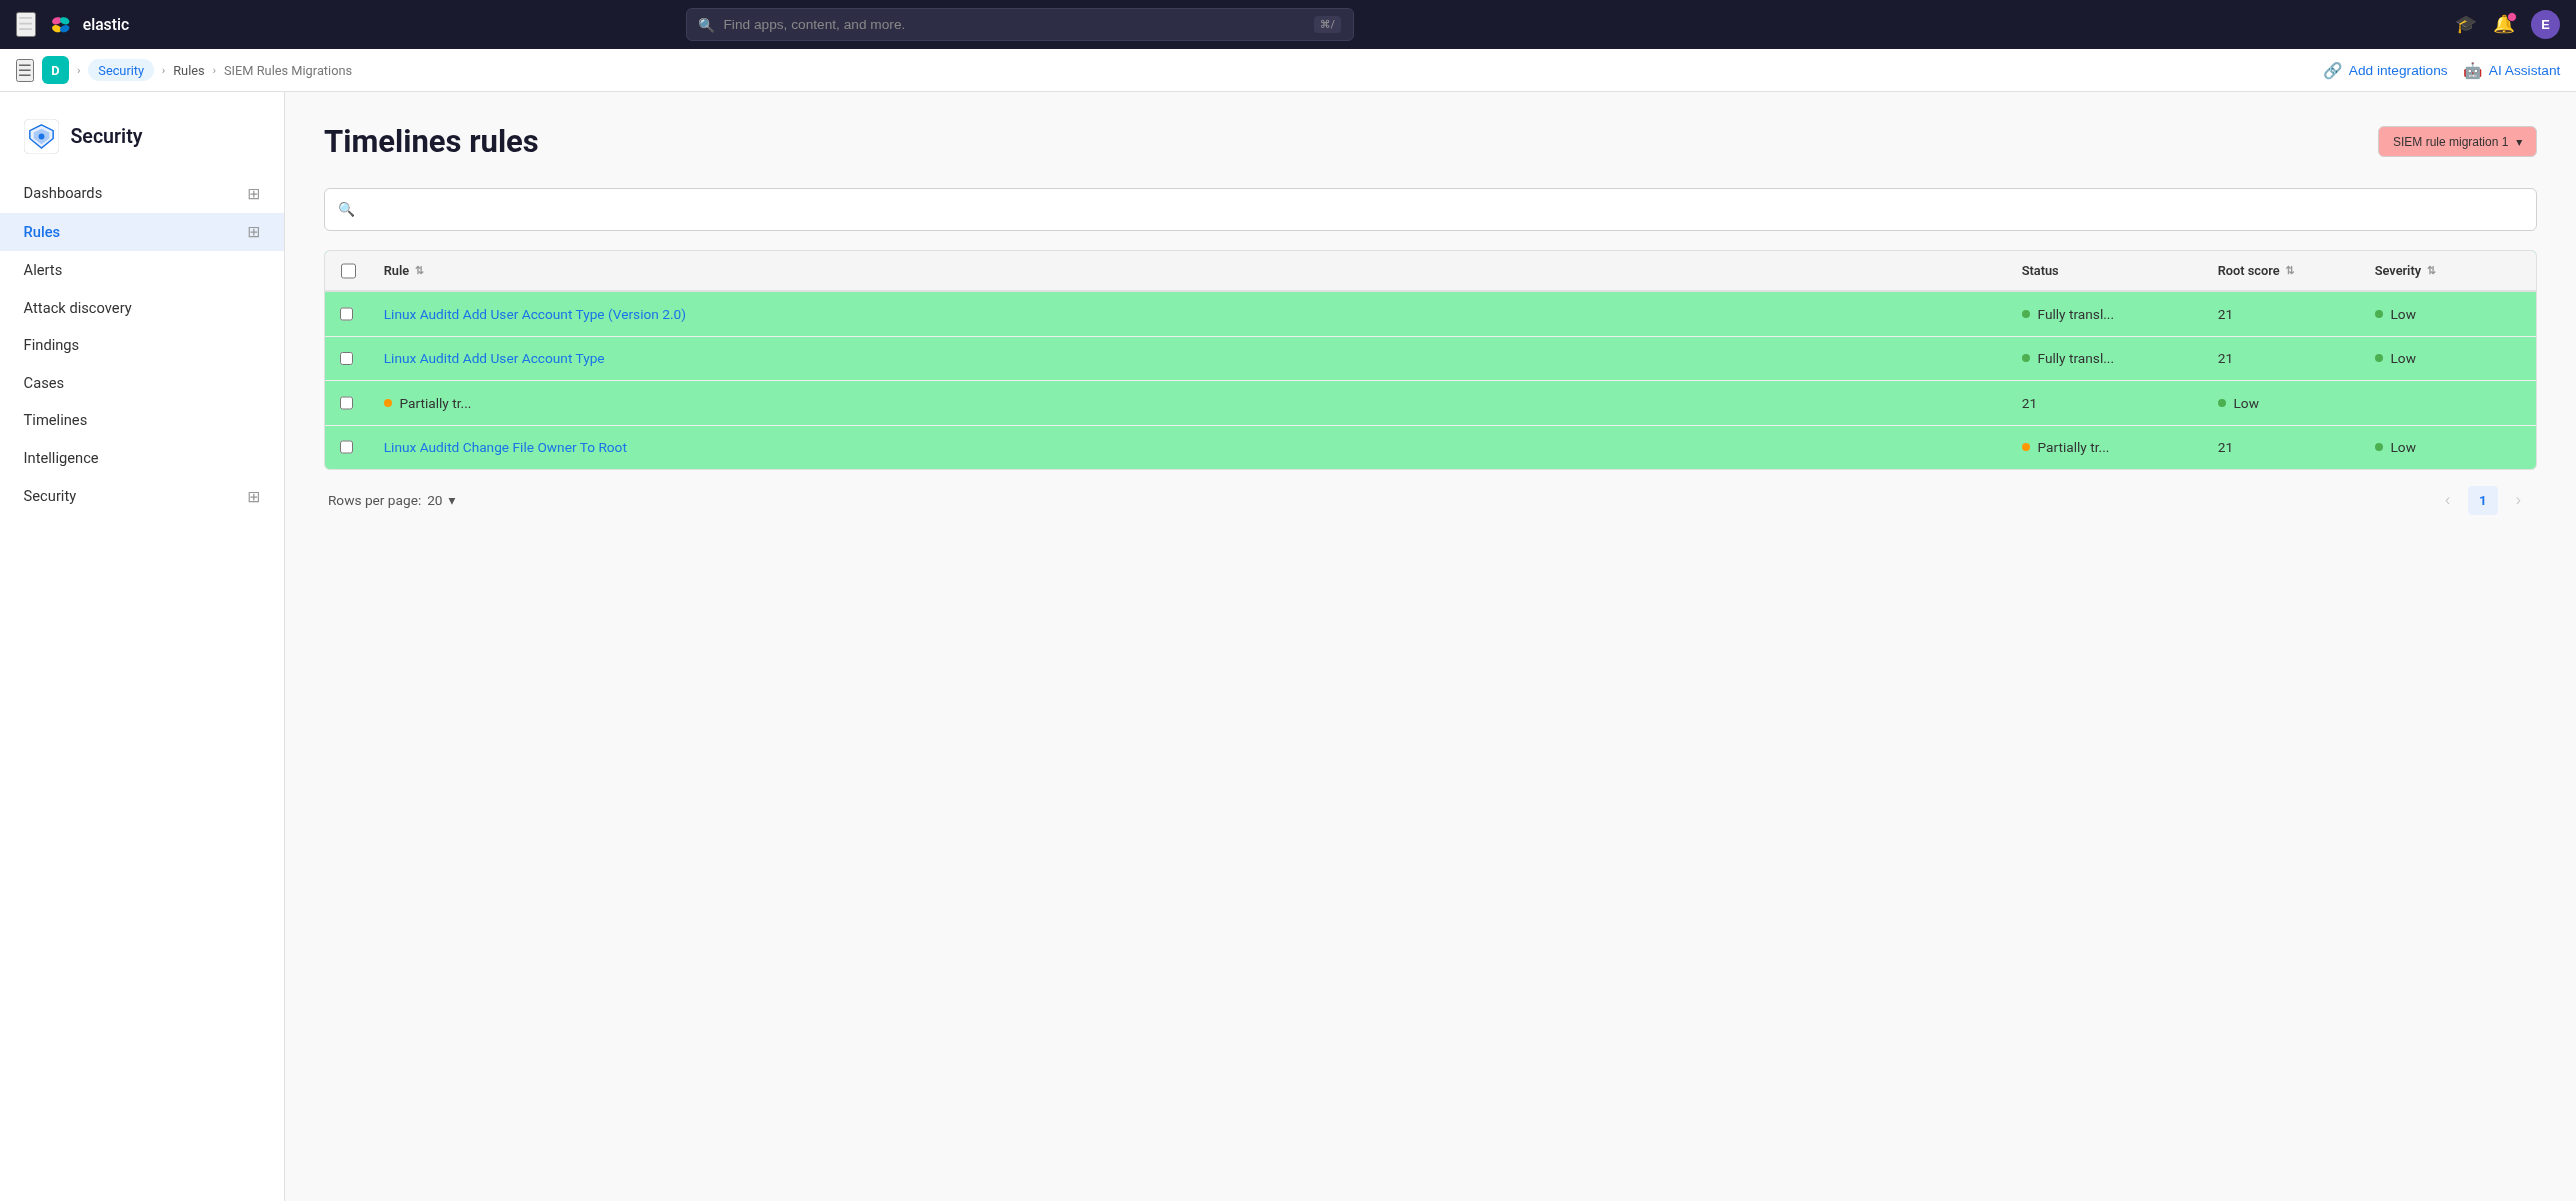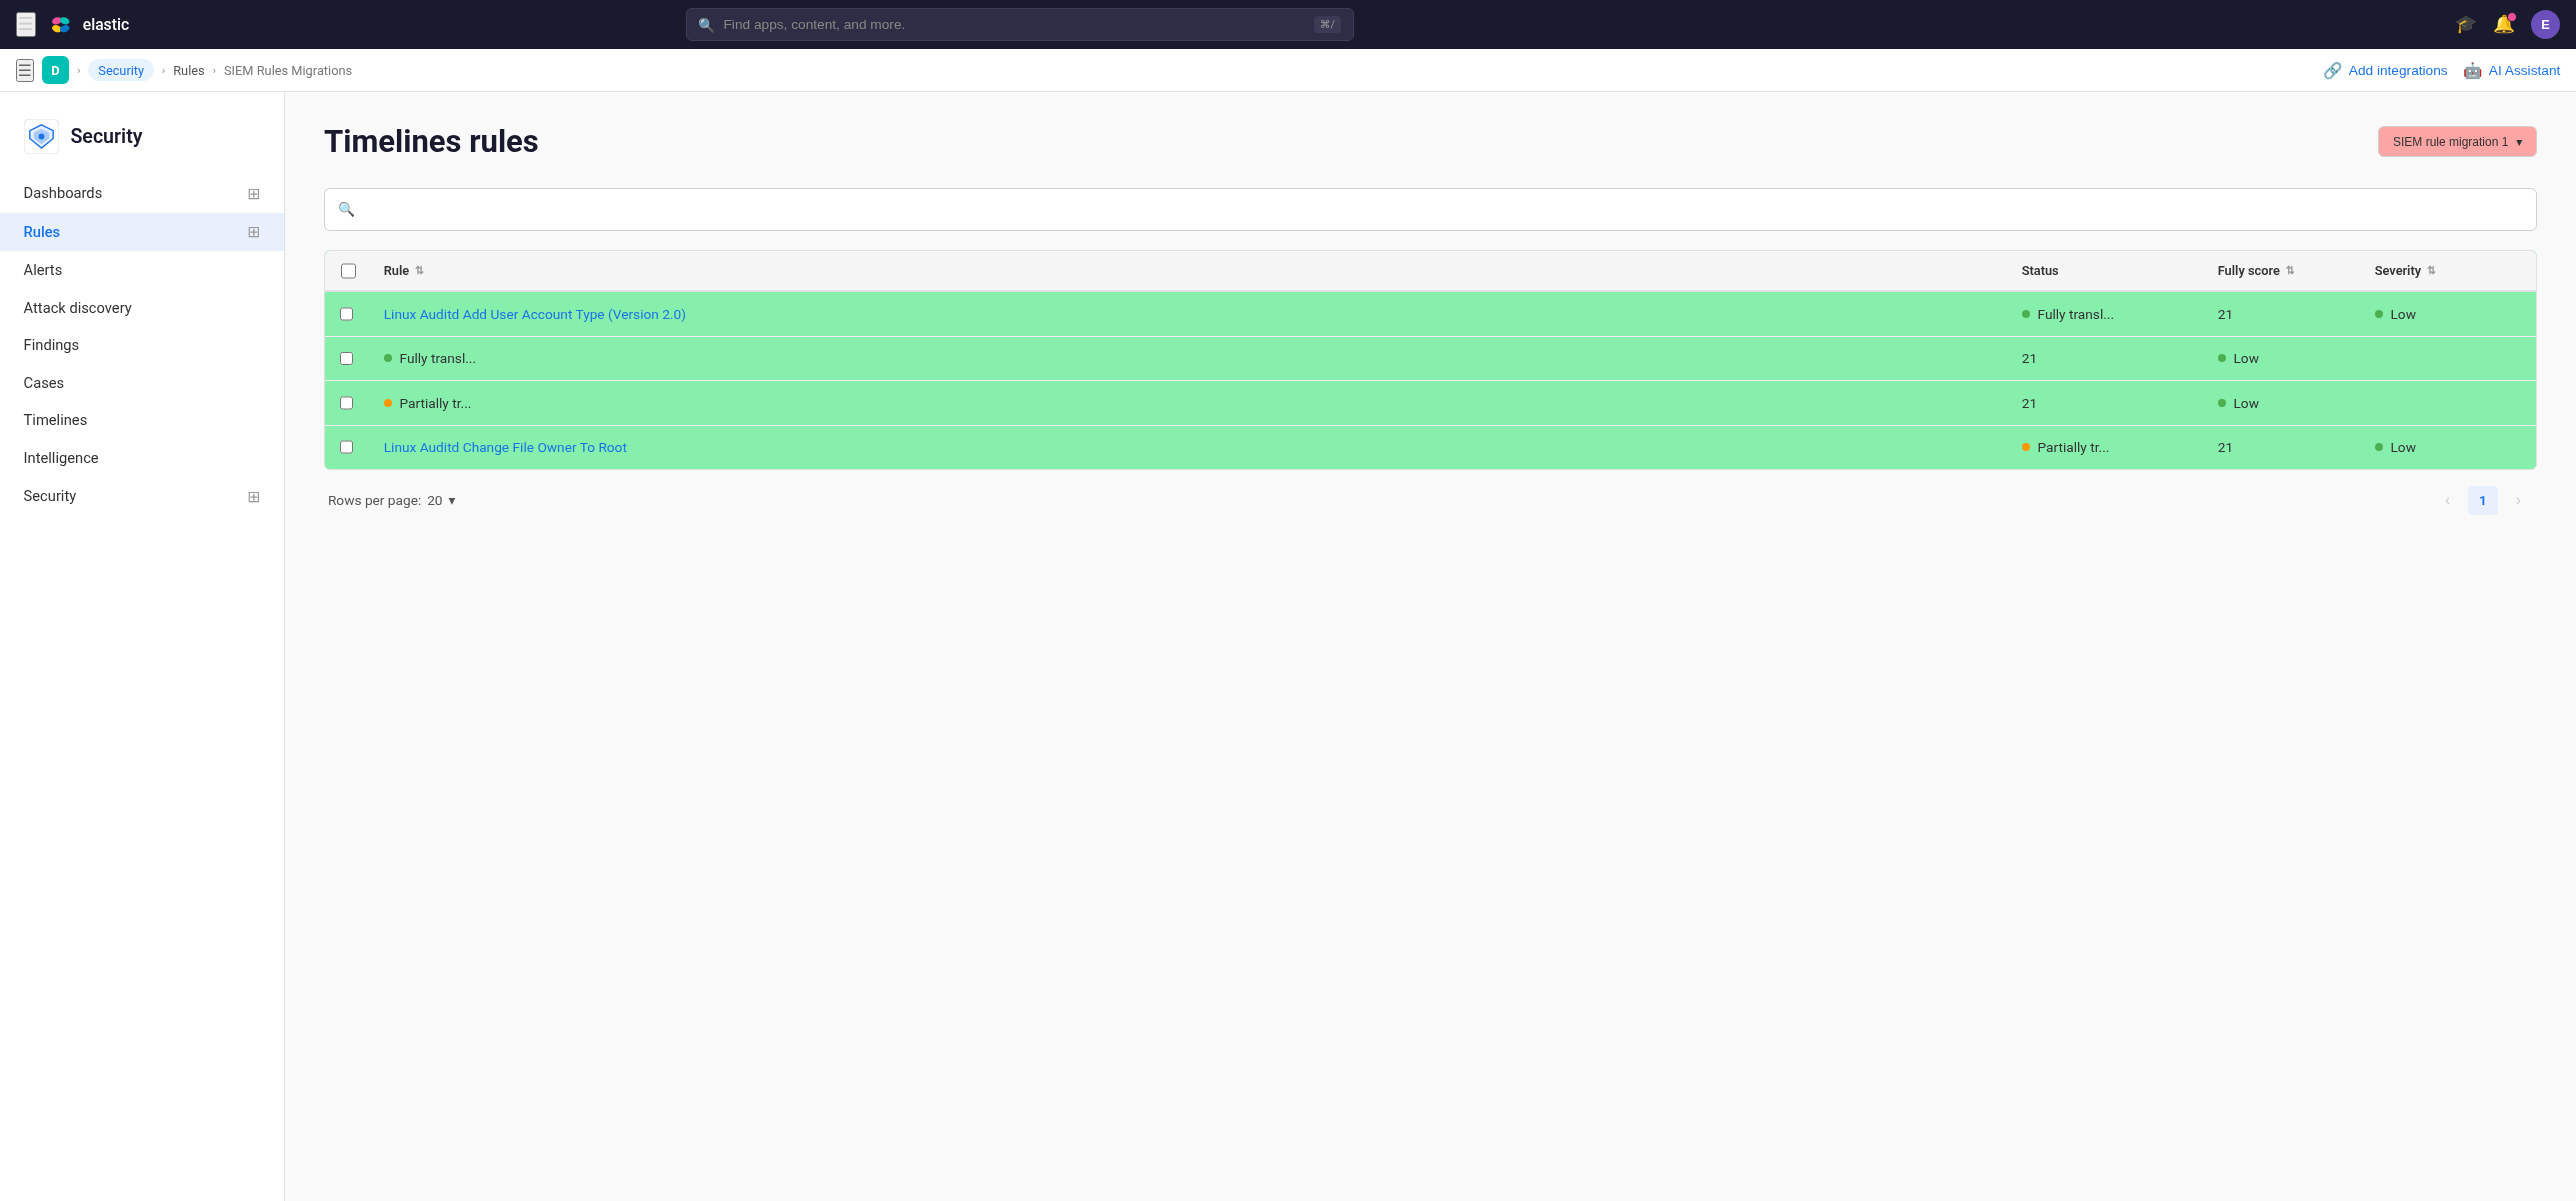--- a/index.html
+++ b/index.html
@@ -332,21 +332,21 @@
           </div>
         </div>
         <div class="th">
           <span>Rule</span>
           <span class="sort-icon">⇅</span>
         </div>
         <div class="th">
           <span>Status</span>
         </div>
         <div class="th">
-          <span>Fully score</span>
+          <span>Root score</span>
           <span class="sort-icon">⇅</span>
         </div>
         <div class="th">
           <span>Severity</span>
           <span class="sort-icon">⇅</span>
         </div>
       </div>
       <div id="table-body">
           <div class="table-row">
       <div class="td checkbox-cell">
@@ -361,20 +361,23 @@
       </div>
       <div class="td">21</div>
       <div class="td">
         <span class="severity-dot"></span>
         <span>Low</span>
       </div>
     </div>
           <div class="table-row">
       <div class="td checkbox-cell">
         <input type="checkbox" style="">
+      </div>
+      <div class="td">
+        <a href="#" class="rule-link">Linux Auditd Add User Account Type</a>
       </div>
       <div class="td">
         <span class="status-dot fully"></span>
         <span>Fully transl...</span>
       </div>
       <div class="td">21</div>
       <div class="td">
         <span class="severity-dot"></span>
         <span>Low</span>
       </div>

